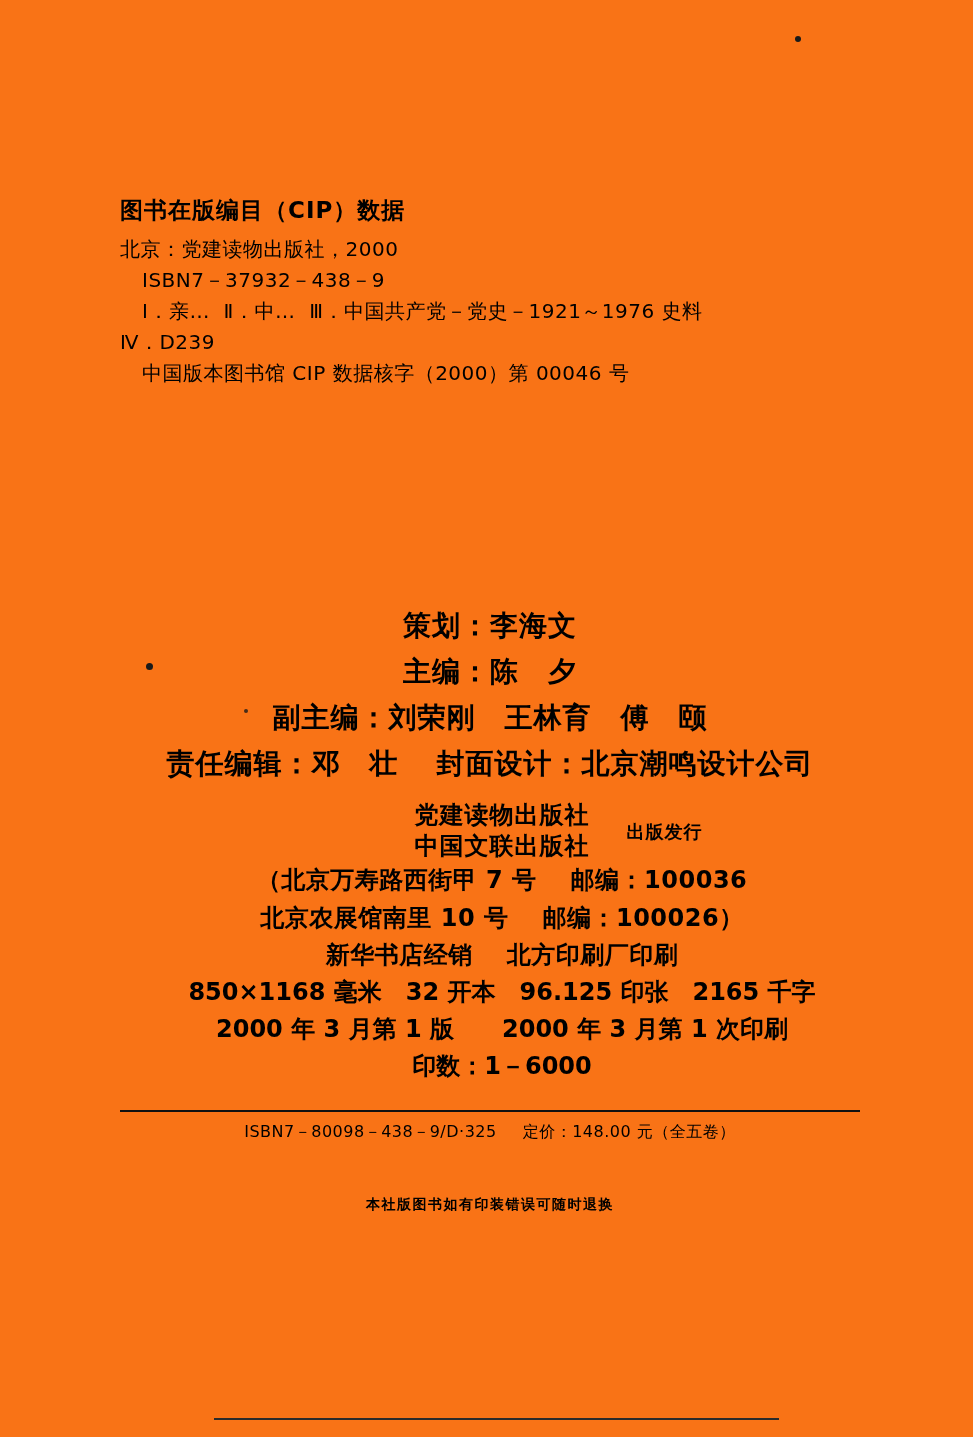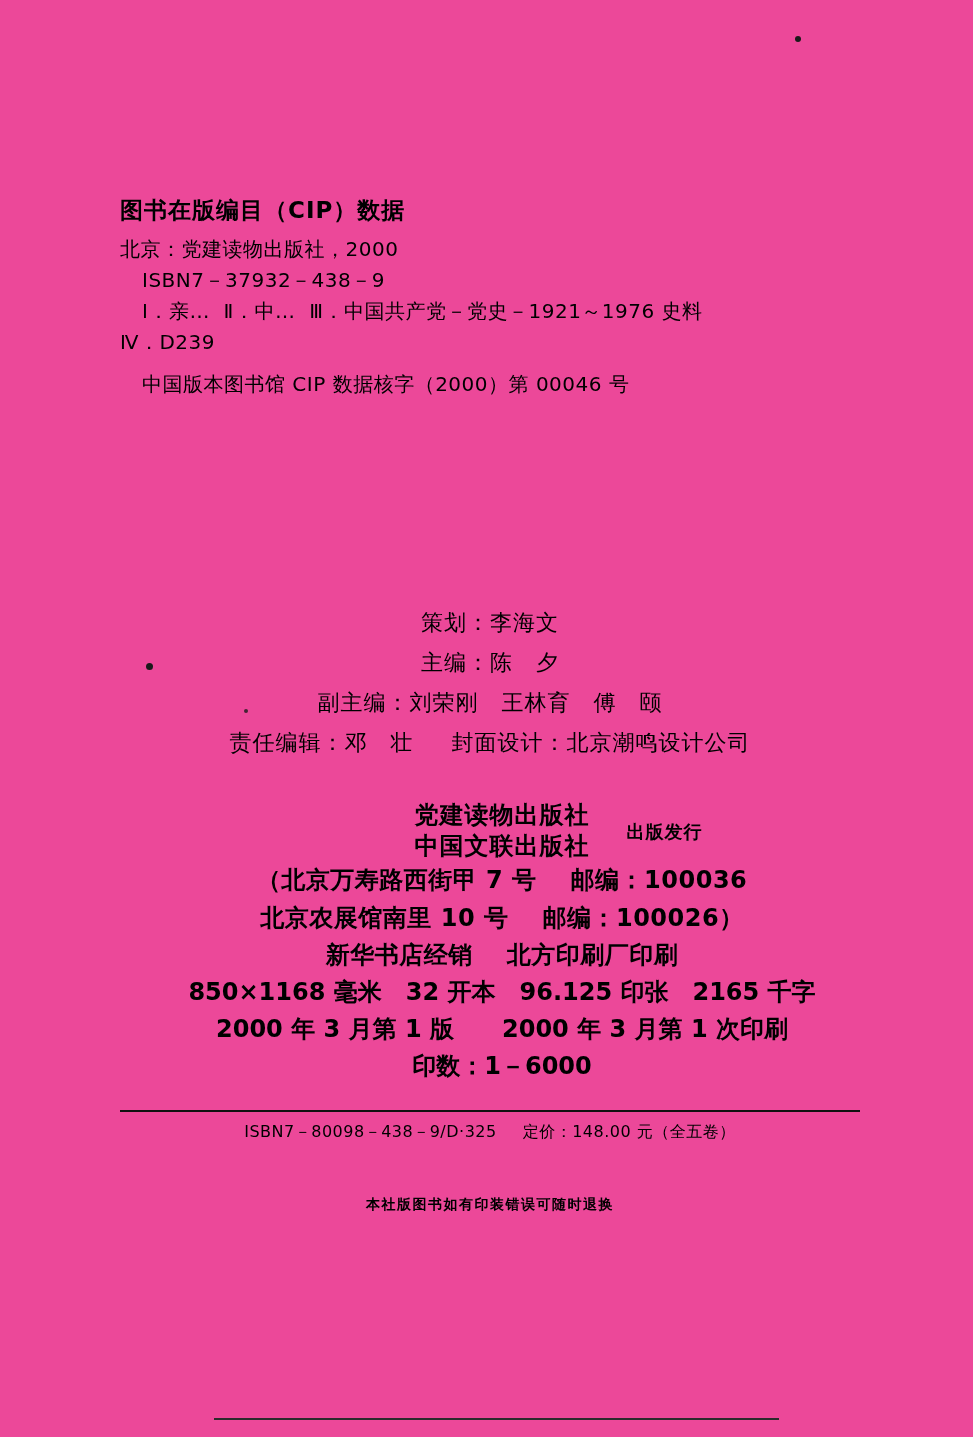--- a/index.html
+++ b/index.html
@@ -8,21 +8,21 @@
     background: #ffffff;
   }
   body {
     font-family: "DejaVu Sans", "Liberation Sans", sans-serif;
     color: #000000;
   }
   .page {
     position: relative;
     width: 973px;
     height: 1437px;
-    background: #ec4899;
+    background: #f97316;
     overflow: hidden;
   }
   
   .speck {
     position: absolute;
     background: #1a1a1a;
     border-radius: 50%;
   }
   .speck.s1 { left: 795px; top: 36px; width: 6px; height: 6px; }
   .speck.s2 { left: 146px; top: 663px; width: 7px; height: 7px; }
@@ -52,36 +52,36 @@
   .cip-line {
     font-size: 20px;
     line-height: 1.55;
     letter-spacing: .5px;
     white-space: pre;
   }
   .cip-line.ind {
     padding-left: 22px;
   }
   .cip-line.last {
-    margin-top: 11px;
+    margin-top: 0;
     padding-left: 22px;
     font-size: 20px;
   }
 
   
   .credits {
     position: absolute;
     left: 120px;
     top: 612px;
     width: 740px;
     text-align: center;
   }
   .credit-row {
-    font-weight: normal;
-    font-size: 22px;
+    font-weight: bold;
+    font-size: 28px;
     line-height: 1.0;
     margin-bottom: 18px;
     letter-spacing: 1px;
     white-space: pre;
   }
   .credit-row .sep {
     display: inline-block;
     width: 38px;
   }
 

